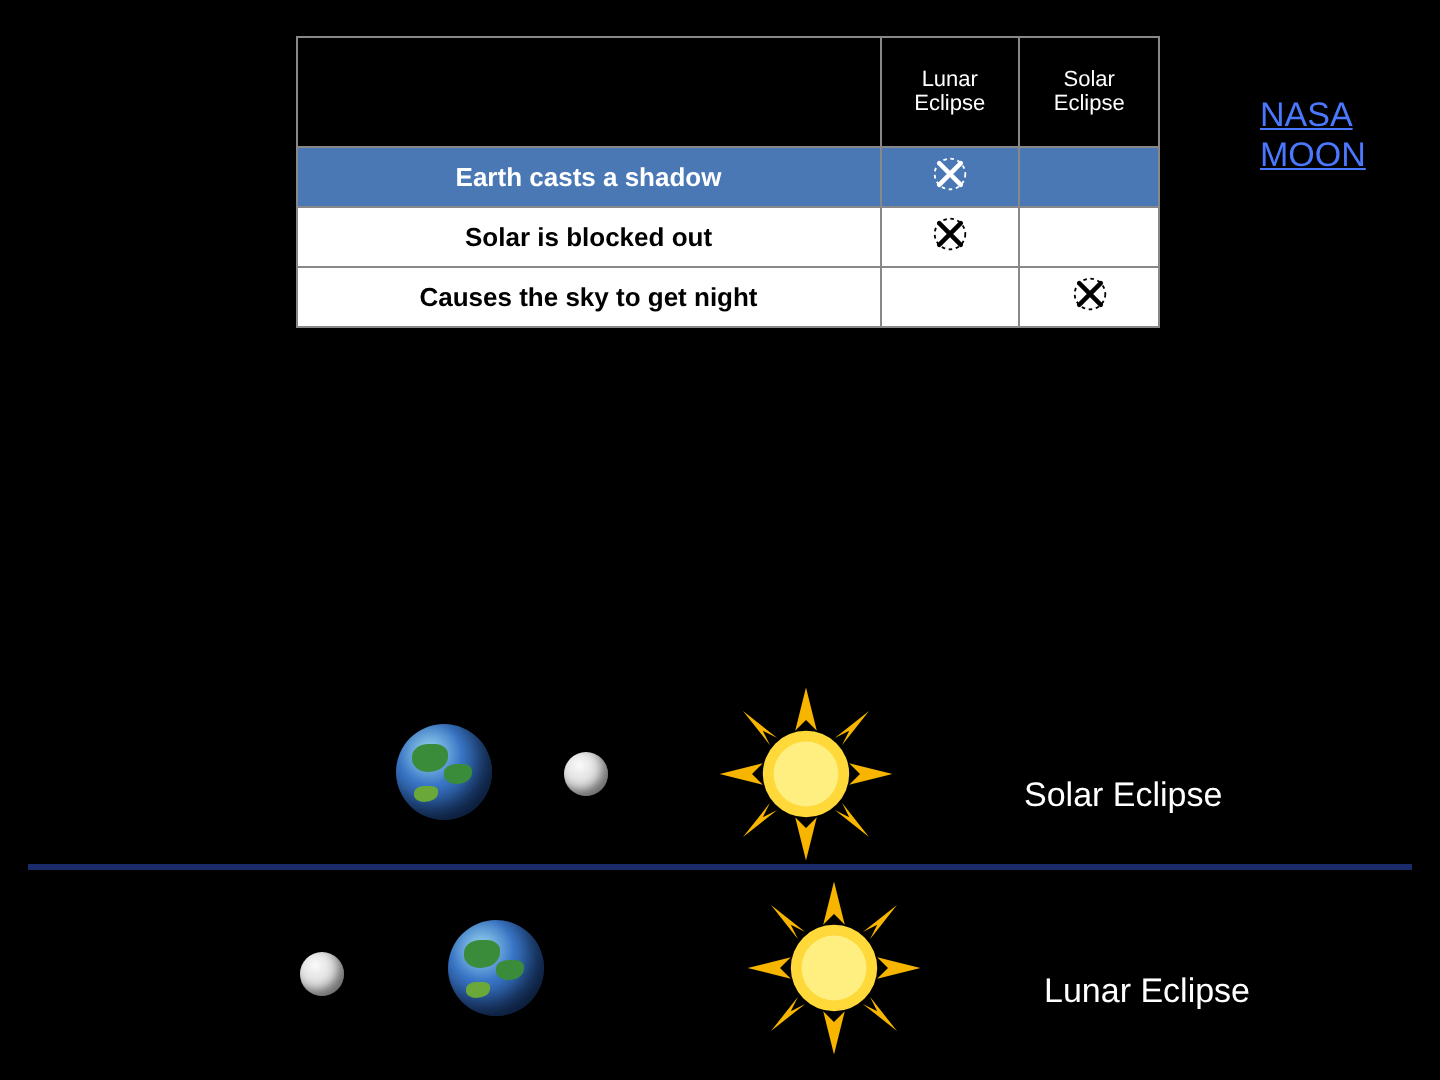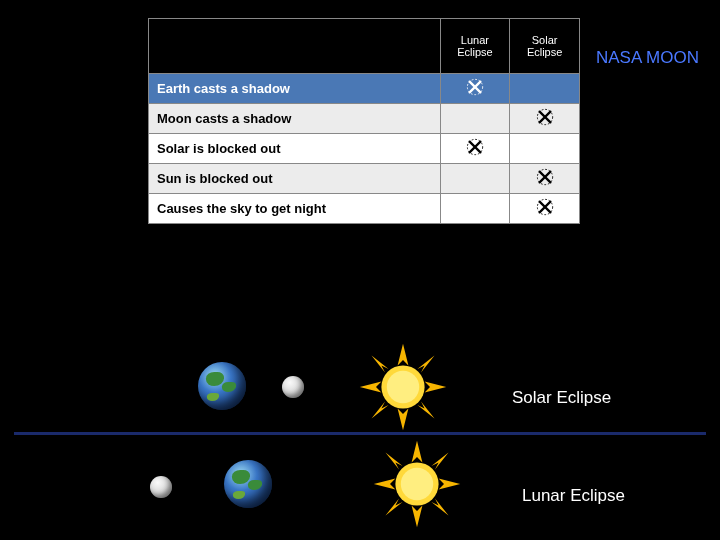--- a/index.html
+++ b/index.html
@@ -19,31 +19,32 @@
     border-collapse: collapse;
     background: #fff;
   }
   .table td, .table th {
     border: 1px solid #888;
     padding: 4px 8px;
     font-size: 13px;
     vertical-align: middle;
     height: 26px;
   }
-  .table .col-desc { width: 295px; text-align: left; font-weight: bold; }
+  .table .col-desc { width: 295px; text-align: center; font-weight: bold; }
   .table .col-mark { width: 70px; text-align: center; }
   .header-row td { background: #000; color: #fff; height: 55px; font-size: 11px; font-weight: normal; vertical-align: middle; }
   .header-row .col-desc { background: #000; }
   .row-selected td { background: #4a78b5; color: #fff; }
   .row-alt td { background: #ececec; }
   .nasa-link {
     position: absolute;
     top: 48px;
-    left: 596px;
+    left: 630px;
     color: #4a78ff;
+    text-decoration: underline;
     font-size: 17px;
     cursor: pointer;
   }
   .mark {
     display: inline-block;
     width: 18px; height: 18px;
     position: relative;
   }
   .mark svg { width: 18px; height: 18px; }
   .divider {
@@ -115,43 +116,27 @@
   </tbody>
     <tbody id="rows-body">
       <tr class="row-selected">
         <td class="col-desc">Earth casts a shadow</td>
         <td class="col-mark"><span class="mark"><svg viewBox="0 0 20 20">
               <path d="M4 4 L16 16 M16 4 L4 16" stroke="currentColor" stroke-width="2.5" fill="none" stroke-linecap="round"></path>
               <circle cx="10" cy="10" r="8.5" stroke="currentColor" stroke-width="1" fill="none" stroke-dasharray="2,2"></circle>
             </svg></span></td>
         <td class="col-mark"></td>
       </tr>
-      <tr class="row-alt">
-        <td class="col-desc">Moon casts a shadow</td>
-        <td class="col-mark"></td>
-        <td class="col-mark"><span class="mark"><svg viewBox="0 0 20 20">
-              <path d="M4 4 L16 16 M16 4 L4 16" stroke="currentColor" stroke-width="2.5" fill="none" stroke-linecap="round"></path>
-              <circle cx="10" cy="10" r="8.5" stroke="currentColor" stroke-width="1" fill="none" stroke-dasharray="2,2"></circle>
-            </svg></span></td>
-      </tr>
       <tr>
         <td class="col-desc">Solar is blocked out</td>
         <td class="col-mark"><span class="mark"><svg viewBox="0 0 20 20">
               <path d="M4 4 L16 16 M16 4 L4 16" stroke="currentColor" stroke-width="2.5" fill="none" stroke-linecap="round"></path>
               <circle cx="10" cy="10" r="8.5" stroke="currentColor" stroke-width="1" fill="none" stroke-dasharray="2,2"></circle>
             </svg></span></td>
         <td class="col-mark"></td>
-      </tr>
-      <tr class="row-alt">
-        <td class="col-desc">Sun is blocked out</td>
-        <td class="col-mark"></td>
-        <td class="col-mark"><span class="mark"><svg viewBox="0 0 20 20">
-              <path d="M4 4 L16 16 M16 4 L4 16" stroke="currentColor" stroke-width="2.5" fill="none" stroke-linecap="round"></path>
-              <circle cx="10" cy="10" r="8.5" stroke="currentColor" stroke-width="1" fill="none" stroke-dasharray="2,2"></circle>
-            </svg></span></td>
       </tr>
       <tr>
         <td class="col-desc">Causes the sky to get night</td>
         <td class="col-mark"></td>
         <td class="col-mark"><span class="mark"><svg viewBox="0 0 20 20">
               <path d="M4 4 L16 16 M16 4 L4 16" stroke="currentColor" stroke-width="2.5" fill="none" stroke-linecap="round"></path>
               <circle cx="10" cy="10" r="8.5" stroke="currentColor" stroke-width="1" fill="none" stroke-dasharray="2,2"></circle>
             </svg></span></td>
       </tr>
     </tbody>

